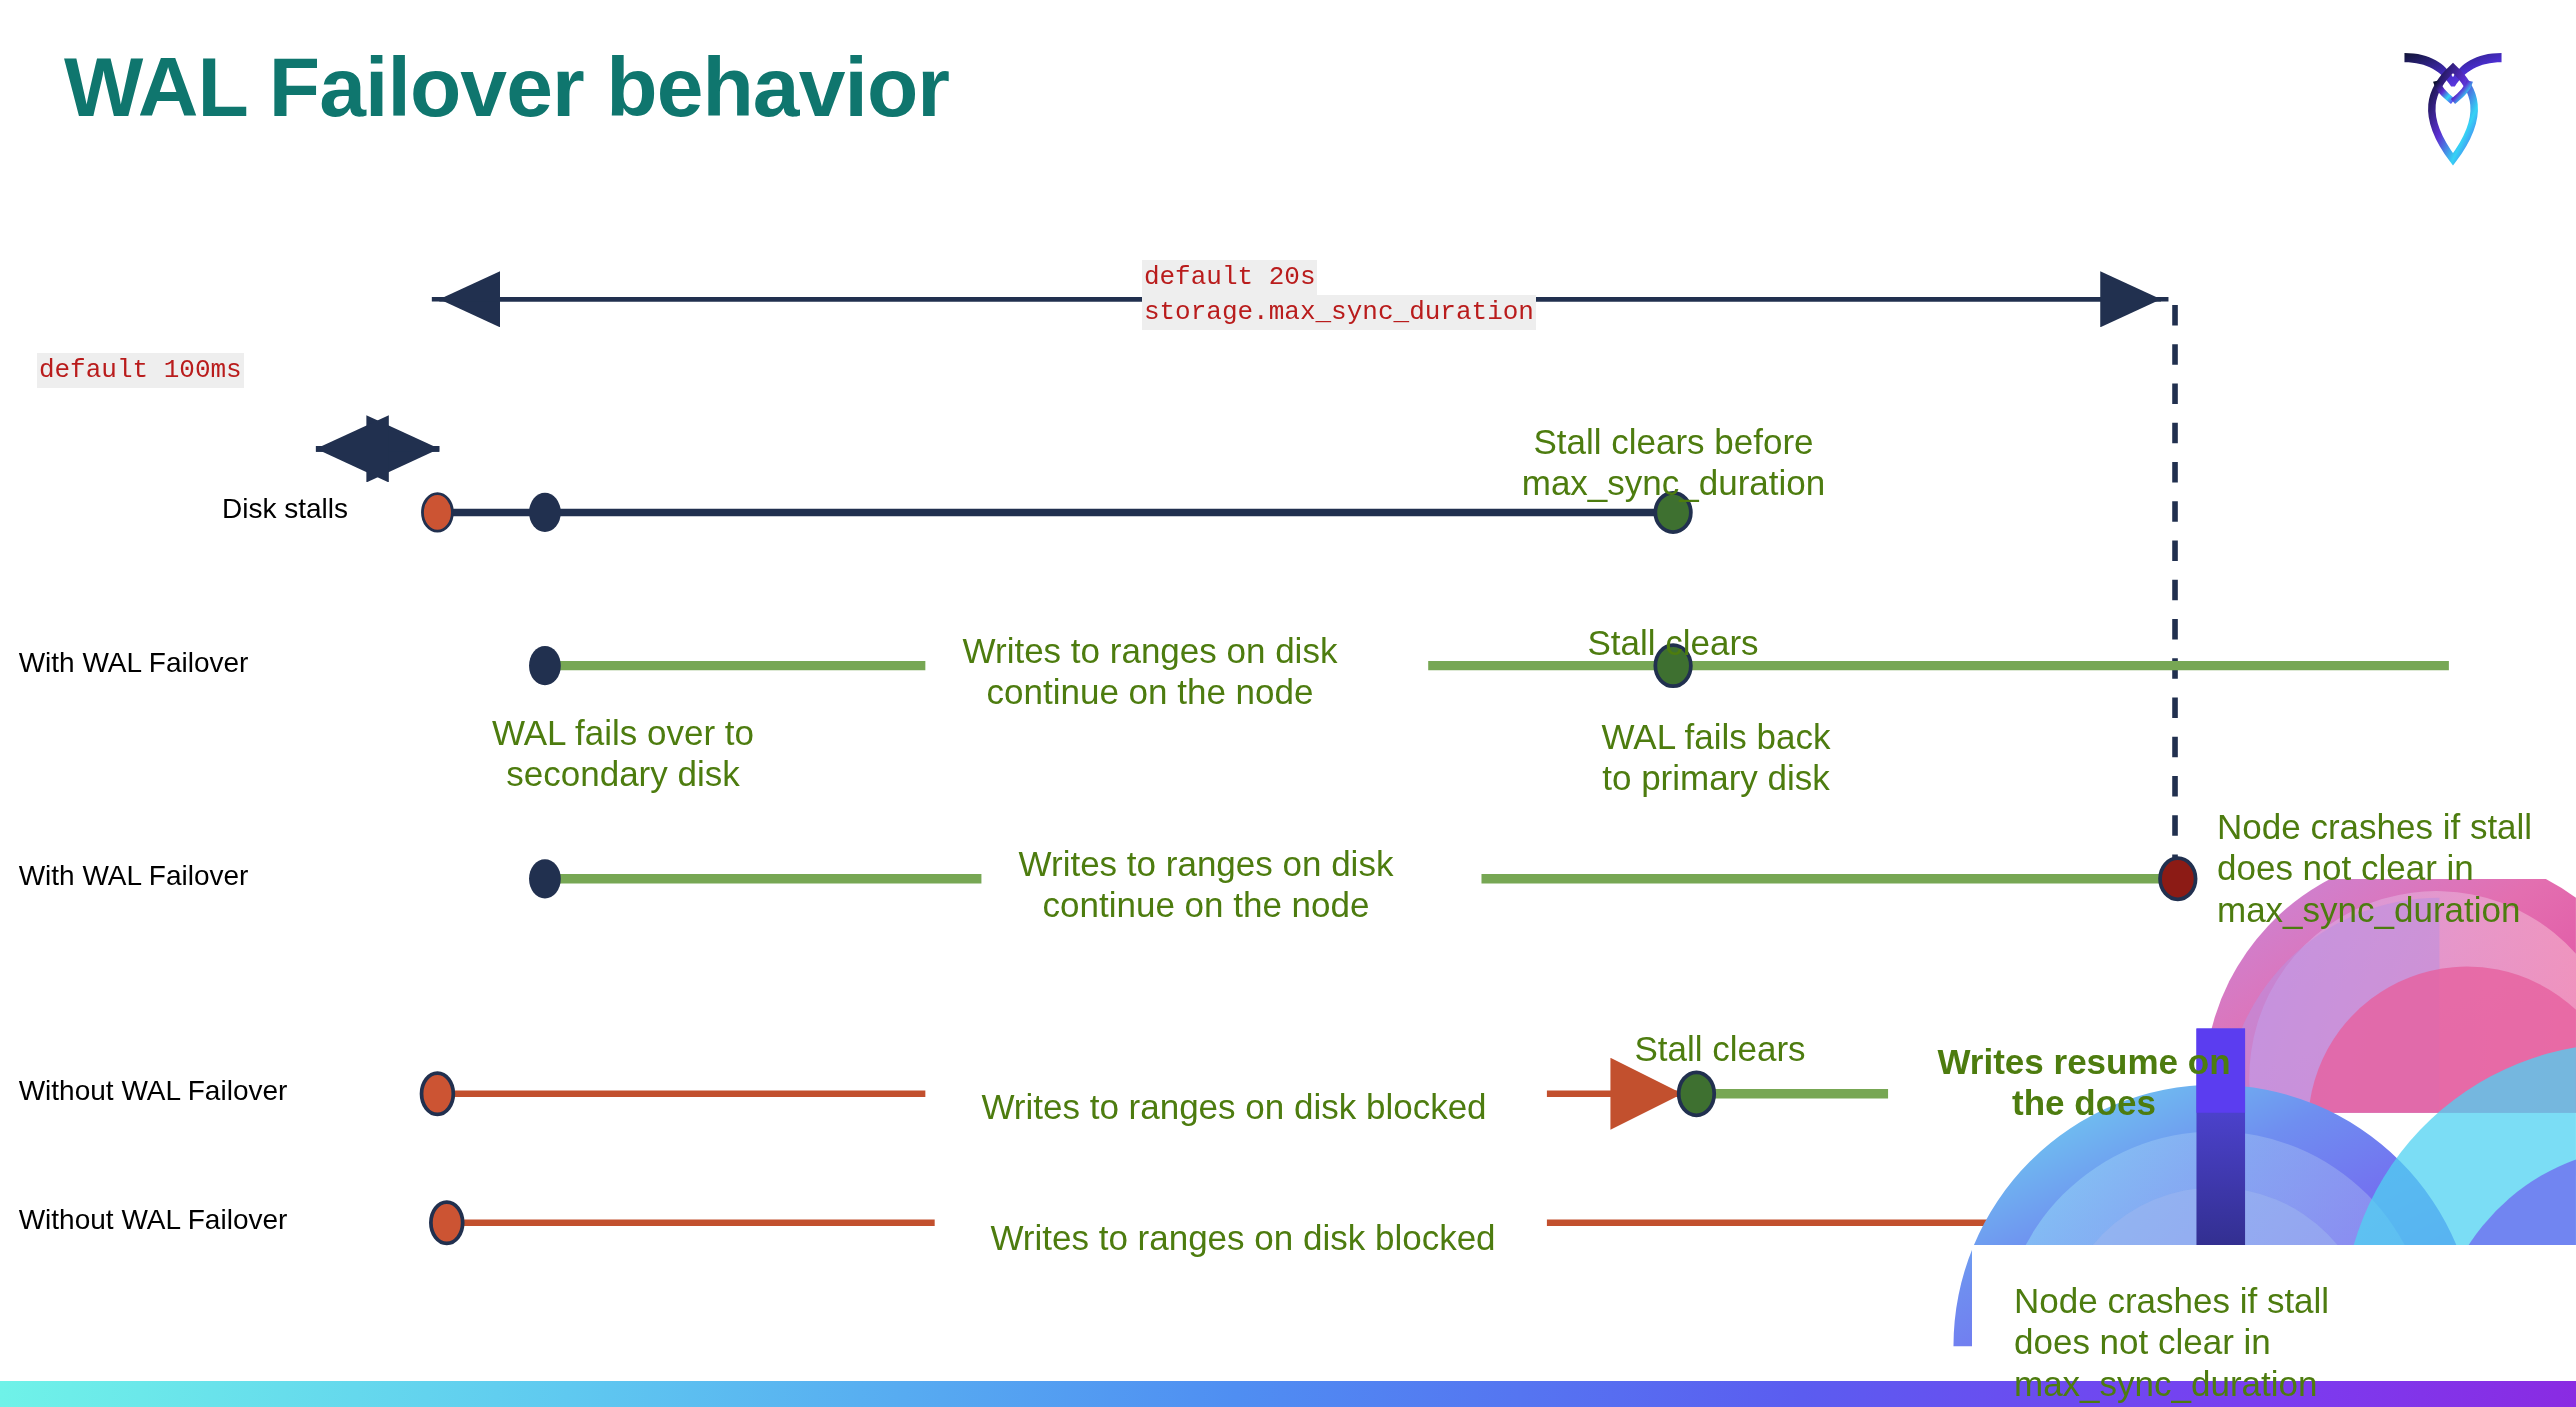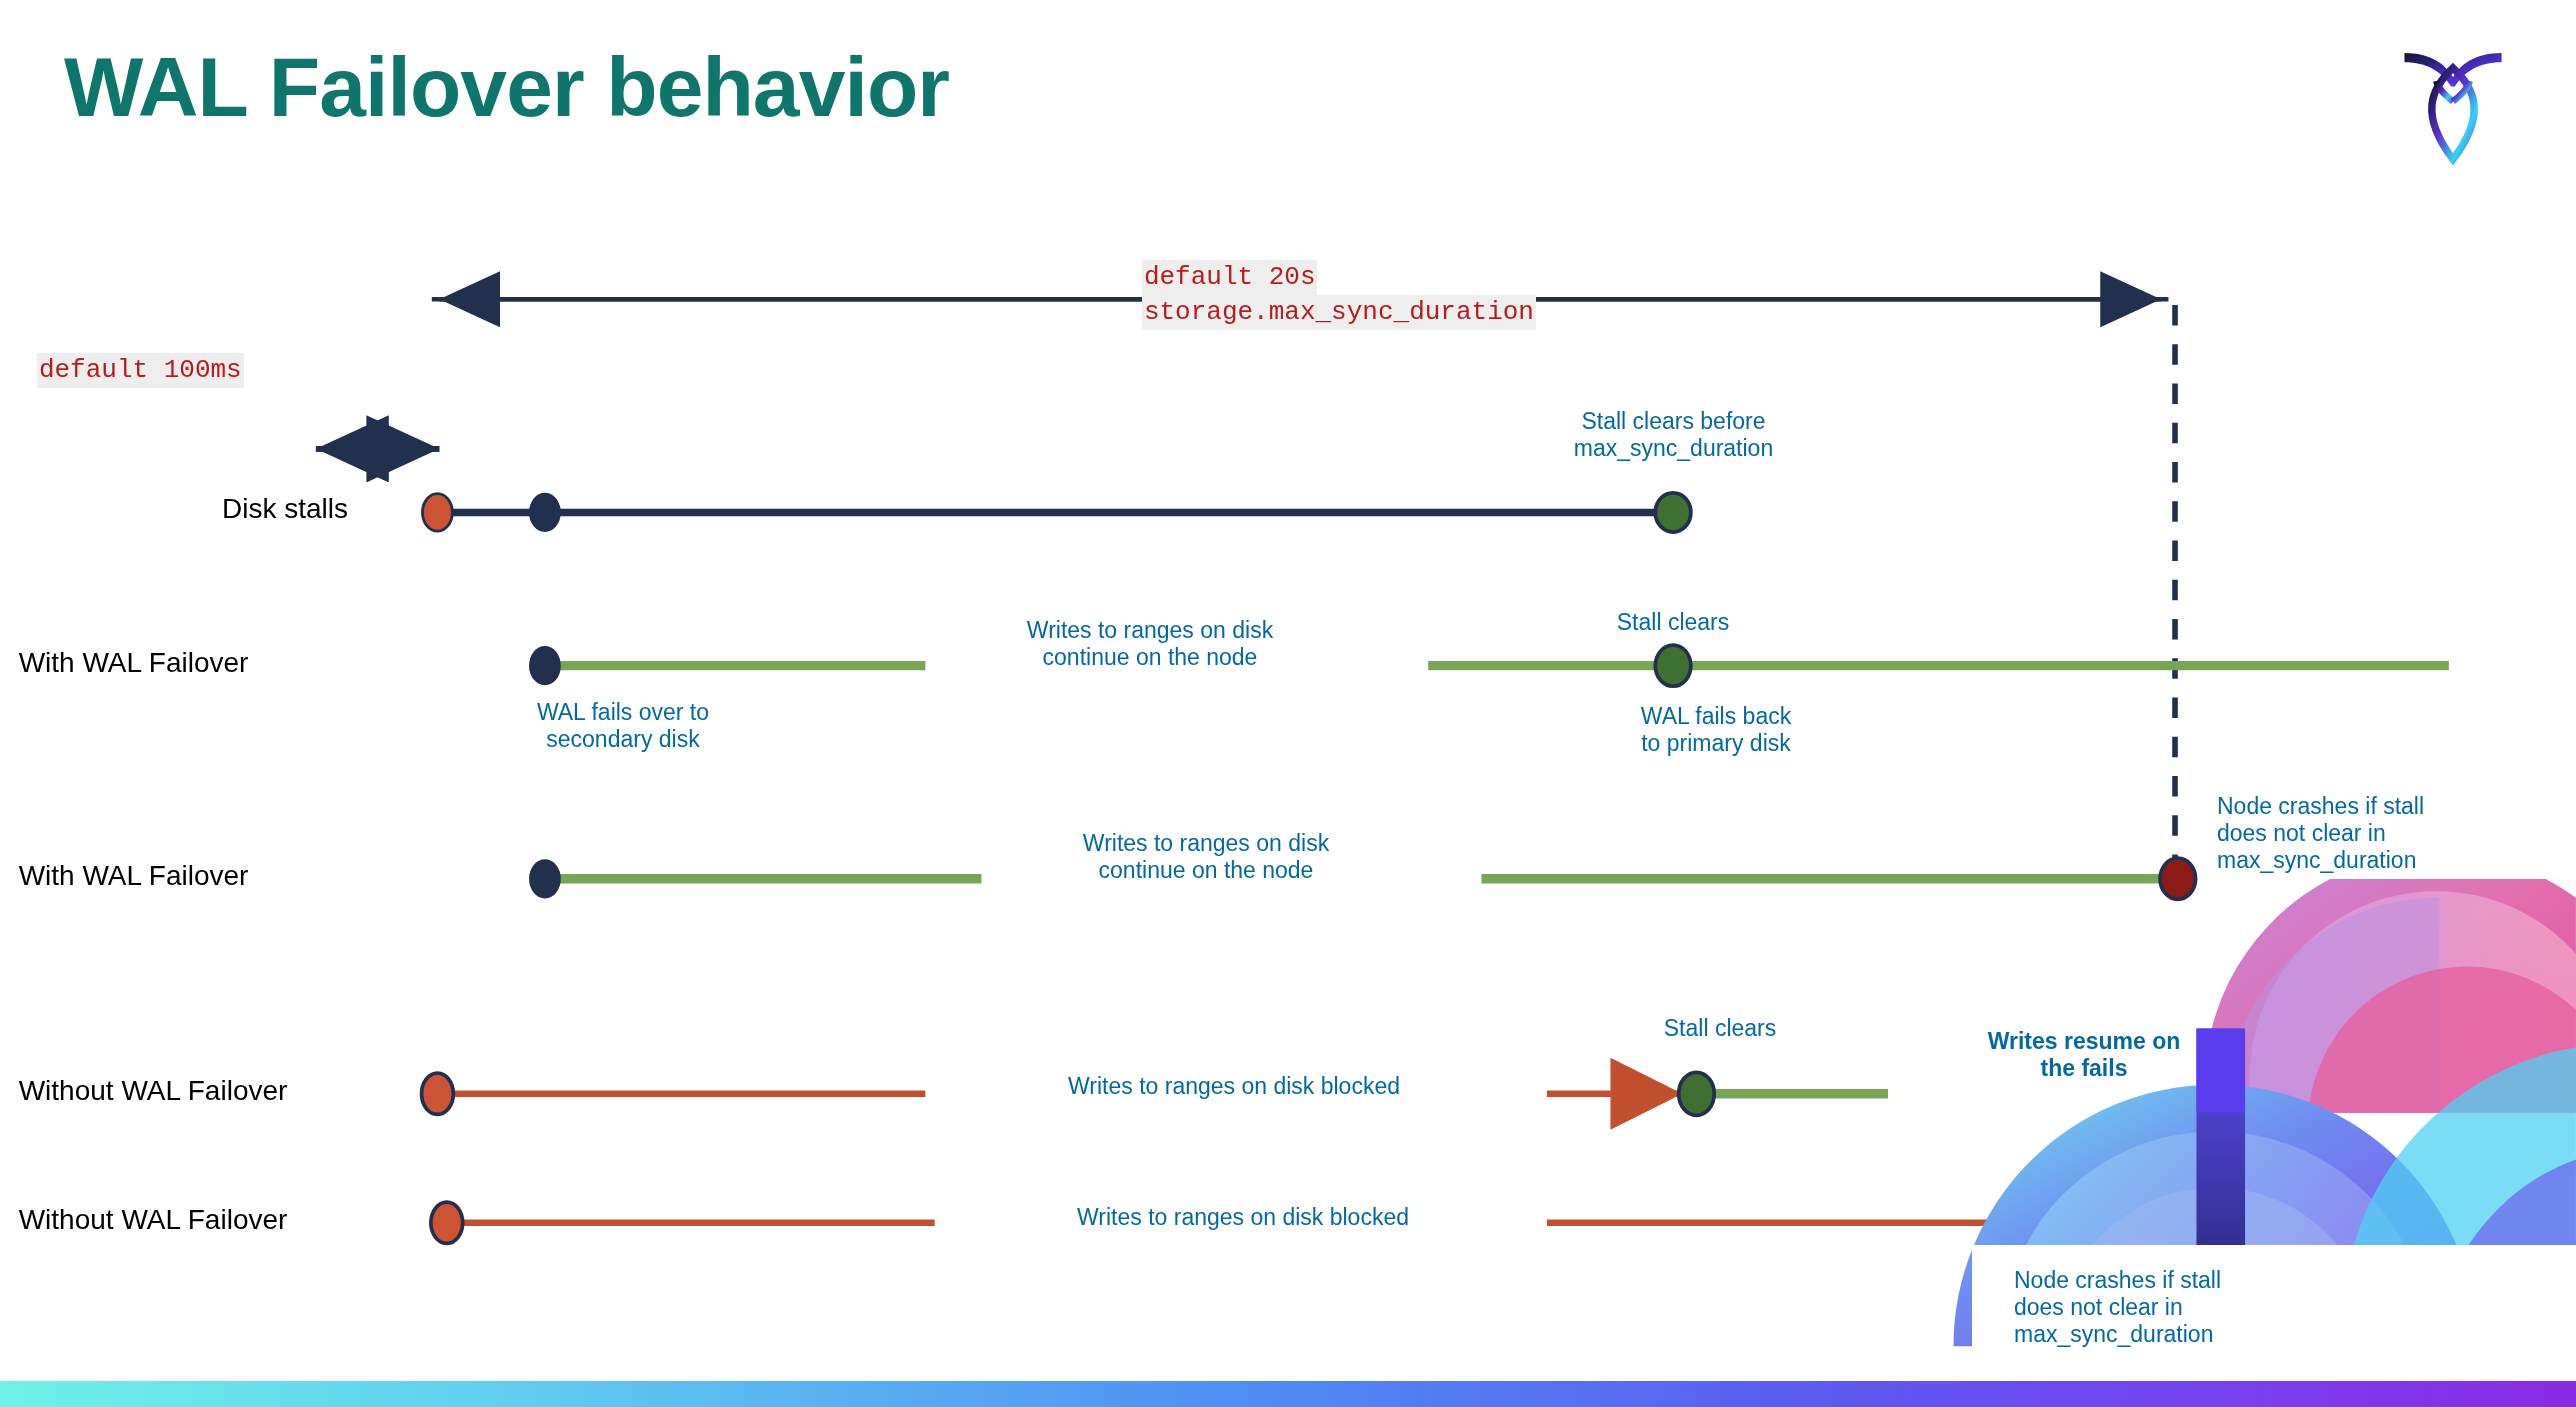--- a/index.html
+++ b/index.html
@@ -38,22 +38,23 @@
   
   .row-label{
     position:absolute;
     font-size:28px; color:#000; white-space:nowrap;
     font-family:"Liberation Sans", sans-serif;
   }
 
   
   .anno{
     position:absolute;
-    font-size:23px; line-height:1.18; color:#0369a1;
-    font-family:"Liberation Sans", sans-serif;
+    font-size:35px; line-height:1.18; color:#4d7c0f;
+    font-family:"Liberation Sans", sans-serif;
+    margin-top:13px;
   }
   .anno.c{ text-align:center; }
   .anno.l{ text-align:left; }
 
   
   .deco{ position:absolute; left:1916px; top:879px; width:660px; height:529px; overflow:hidden; }
   .deco svg{ display:block; }
   .deco-card{
     position:absolute; left:1972px; top:1245px; width:604px; height:163px;
     background:#ffffff;
@@ -247,21 +248,21 @@
   <div class="anno l" style="left:2217px; top:793px; width:359px;">
     <div>Node crashes if stall</div>
     <div>does not clear in</div>
     <div>max_sync_duration</div>
   </div>
 
   <div class="anno c" style="left:935px; top:1073px; width:598px;">Writes to ranges on disk  blocked</div>
   <div class="anno c" style="left:1580px; top:1015px; width:280px;">Stall clears</div>
   <div class="anno c" style="left:1925px; top:1028px; width:318px;font-weight:bold;">
     <div>Writes resume on</div>
-    <div>the fails</div>
+    <div>the does</div>
   </div>
 
   <div class="anno c" style="left:944px; top:1204px; width:598px;">Writes to ranges on disk  blocked</div>
   <div class="anno l" style="left:2014px; top:1267px; width:393px;">
     <div>Node crashes if stall</div>
     <div>does not clear in</div>
     <div>max_sync_duration</div>
   </div>
 
 </div>

